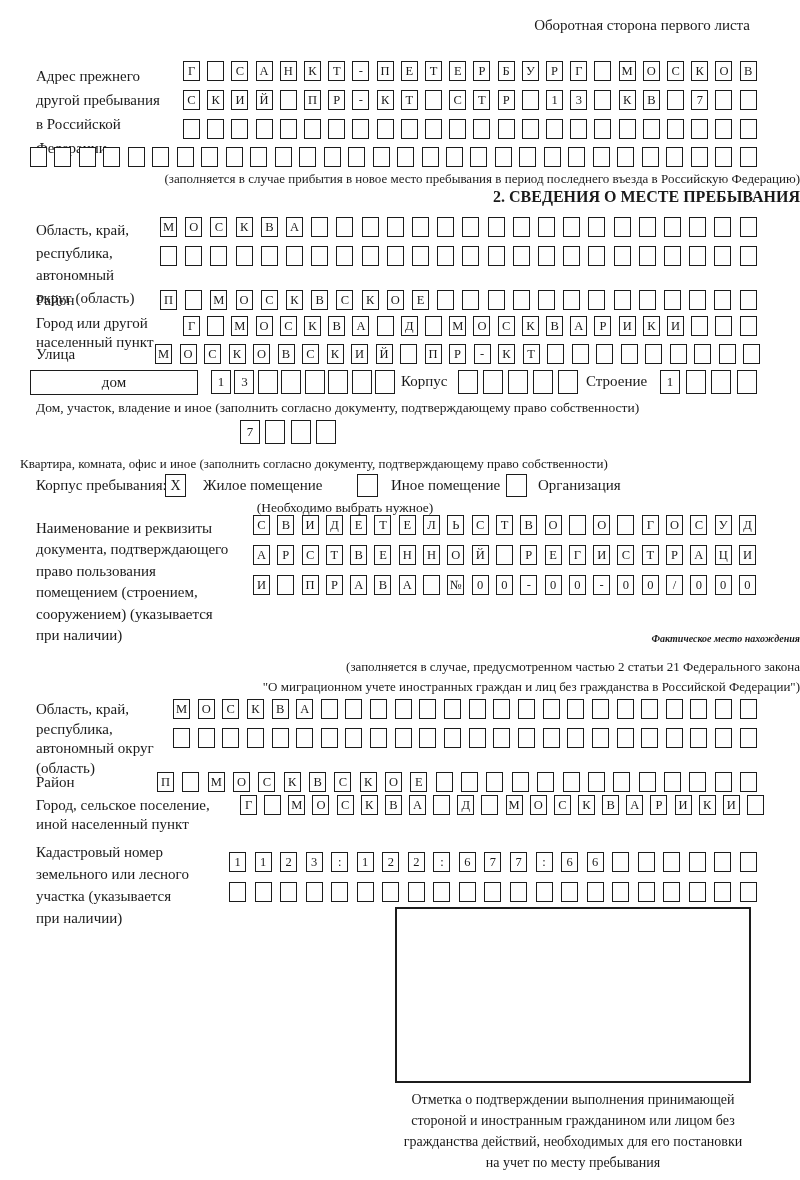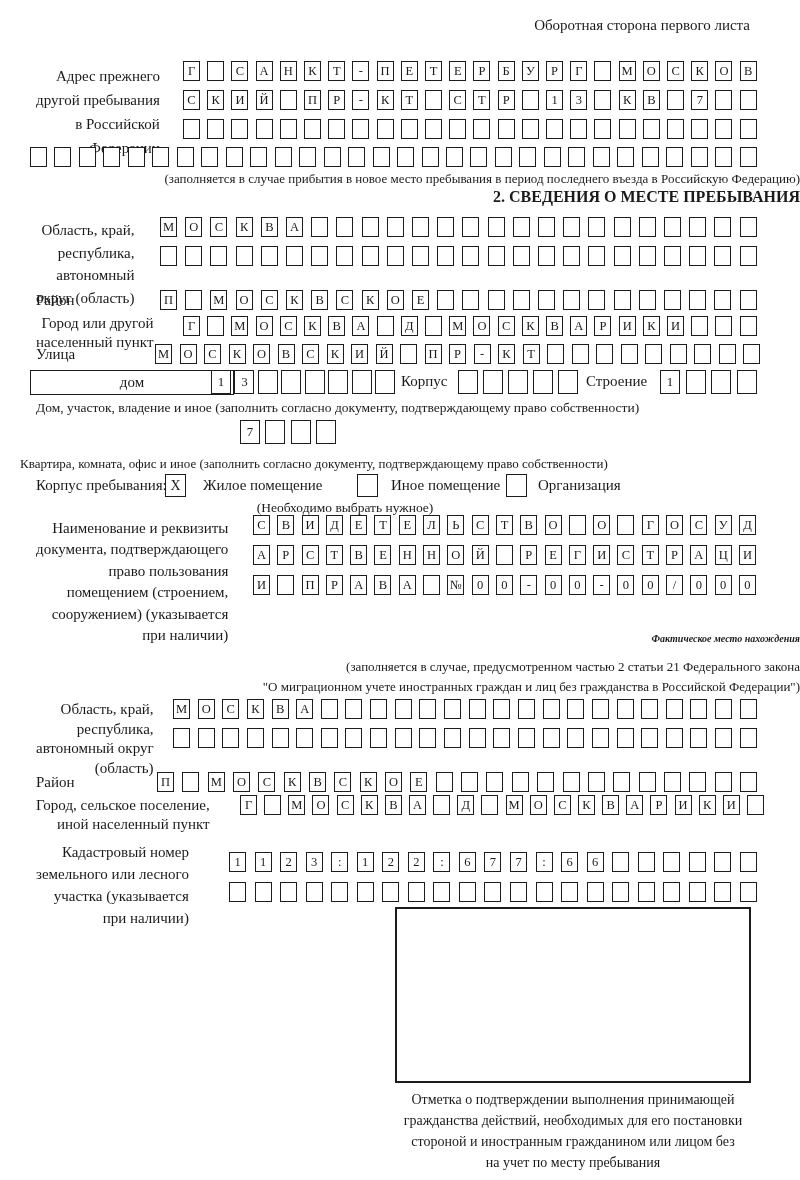--- a/index.html
+++ b/index.html
@@ -1,20 +1,20 @@
 <!DOCTYPE html>
 <html><head>
 <meta charset="utf-8">
 <style>
   html,body{margin:0;padding:0;background:#fff;}
   #page{position:relative;width:800px;height:1180px;background:#ffffff;
         font-family:"Liberation Serif","DejaVu Serif",serif;color:#1a1a1a;overflow:hidden;}
   .abs{position:absolute;}
   .lbl{font-size:15px;line-height:1;white-space:nowrap;}
-  .lbl div{white-space:nowrap;text-align:right;}
+  .lbl div{white-space:nowrap;}
   .note{font-size:13px;white-space:nowrap;}
   .center{left:0;width:800px;text-align:right;}
   .title{font-weight:bold;font-size:16px;}
   .subtitle{font-weight:bold;font-size:10px;font-style:italic;}
   .cells{display:flex;justify-content:space-between;}
   .cell{width:17px;height:20px;box-sizing:border-box;border:1.4px solid #1c1c1c;
         display:flex;align-items:center;justify-content:center;
         font-size:12.5px;background:#fff;flex:0 0 auto;}
   .cells-lg .cell{width:20px;height:24px;font-size:13px;}
   .fieldbox{box-sizing:border-box;border:1.5px solid #1c1c1c;display:flex;
@@ -291,21 +291,21 @@
       <div class="cell"></div>
       <div class="cell"></div>
       <div class="cell"></div>
       <div class="cell"></div>
       <div class="cell"></div>
       <div class="cell"></div>
       <div class="cell"></div>
       <div class="cell"></div>
     </div>
 
-  <div class="abs fieldbox" style="left:30px;top:370px;width:204px;height:25px;">дом</div>
+  <div class="abs fieldbox" style="left:30px;top:370px;width:168px;height:25px;">дом</div>
   <div class="abs cells cells-lg" style="left:211px;top:370px;width:184px;">
       <div class="cell">1</div>
       <div class="cell">3</div>
       <div class="cell"></div>
       <div class="cell"></div>
       <div class="cell"></div>
       <div class="cell"></div>
       <div class="cell"></div>
       <div class="cell"></div>
     </div>
@@ -590,18 +590,18 @@
       <div class="cell"></div>
       <div class="cell"></div>
       <div class="cell"></div>
       <div class="cell"></div>
       <div class="cell"></div>
     </div>
 
   <div class="abs stampbox" style="left:395px;top:907px;width:356px;height:176px;"></div>
   <div class="abs caption" style="left:373px;top:1089px;width:400px;">
       <div>Отметка о подтверждении выполнения принимающей</div>
+      <div>стороной и иностранным гражданином или лицом без</div>
       <div>гражданства действий, необходимых для его постановки</div>
-      <div>стороной и иностранным гражданином или лицом без</div>
       <div>на учет по месту пребывания</div>
     </div>
 
 </div>
 
 </body></html>

